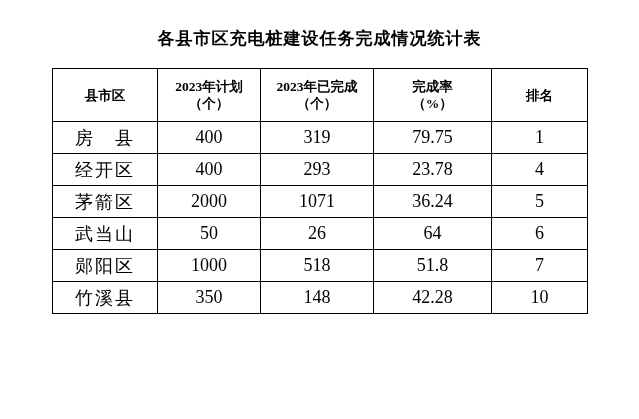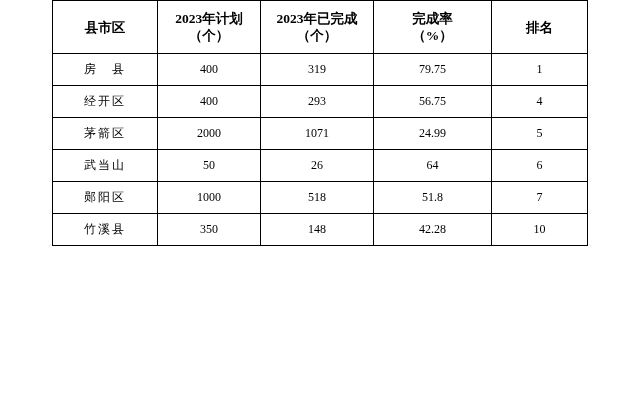--- a/index.html
+++ b/index.html
@@ -36,21 +36,21 @@
     border-collapse: collapse;
     width: 535px;
     margin: 0 auto;
     table-layout: fixed;
   }
   table.stat-table td,
   table.stat-table th {
     border: 1px solid #000000;
     text-align: center;
     vertical-align: middle;
-    font-size: 12px;
+    font-size: 18px;
     color: #000000;
     padding: 0;
   }
   table.stat-table thead th {
     font-weight: bold;
     height: 52px;
     line-height: 17px;
     font-size: 13.5px;
   }
   table.stat-table tbody td {
@@ -68,20 +68,21 @@
   col.c1 { width: 103px; }
   col.c2 { width: 113px; }
   col.c3 { width: 118px; }
   col.c4 { width: 96px; }
 </style>
 </head>
 <body>
 
 <div class="page">
 
+  <div class="doc-title">各县市区充电桩建设任务完成情况统计表</div>
 
   <table class="stat-table">
     <colgroup>
       <col class="c0">
         <col class="c1">
         <col class="c2">
         <col class="c3">
         <col class="c4">
     </colgroup>
     <thead>
@@ -111,28 +112,28 @@
         <td class="region">房　县</td>
         <td>400</td>
         <td>319</td>
         <td>79.75</td>
         <td>1</td>
       </tr>
       <tr>
         <td class="region">经开区</td>
         <td>400</td>
         <td>293</td>
-        <td>56.75</td>
+        <td>23.78</td>
         <td>4</td>
       </tr>
       <tr>
         <td class="region">茅箭区</td>
         <td>2000</td>
         <td>1071</td>
-        <td>24.99</td>
+        <td>36.24</td>
         <td>5</td>
       </tr>
       <tr>
         <td class="region">武当山</td>
         <td>50</td>
         <td>26</td>
         <td>64</td>
         <td>6</td>
       </tr>
       <tr>

